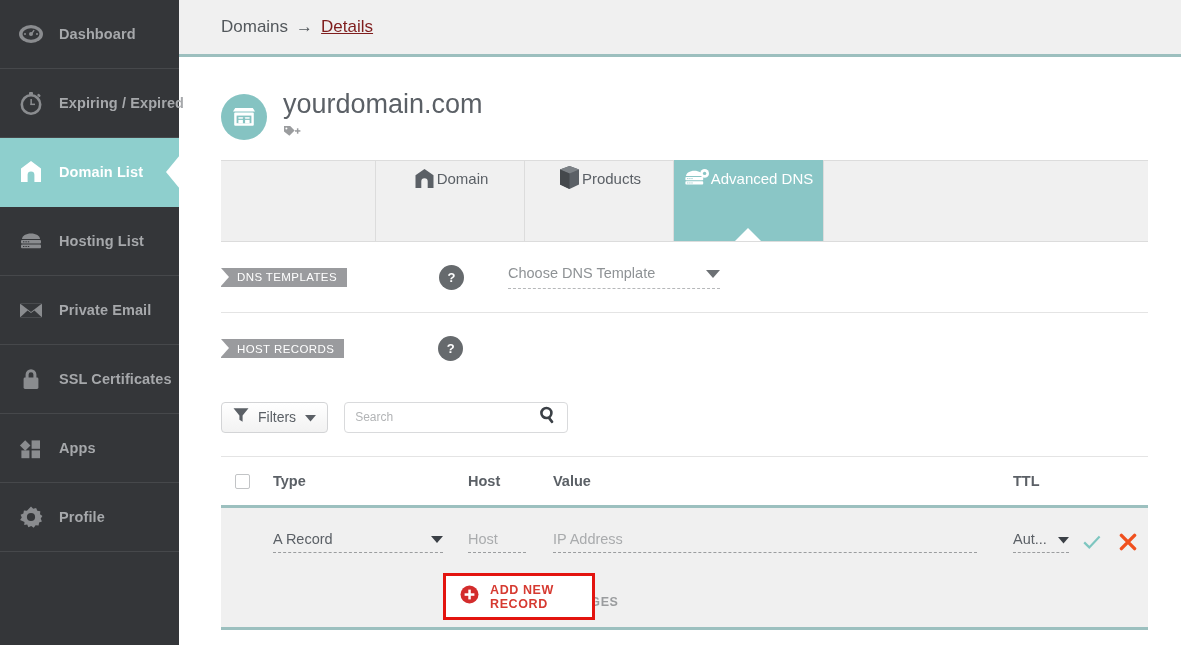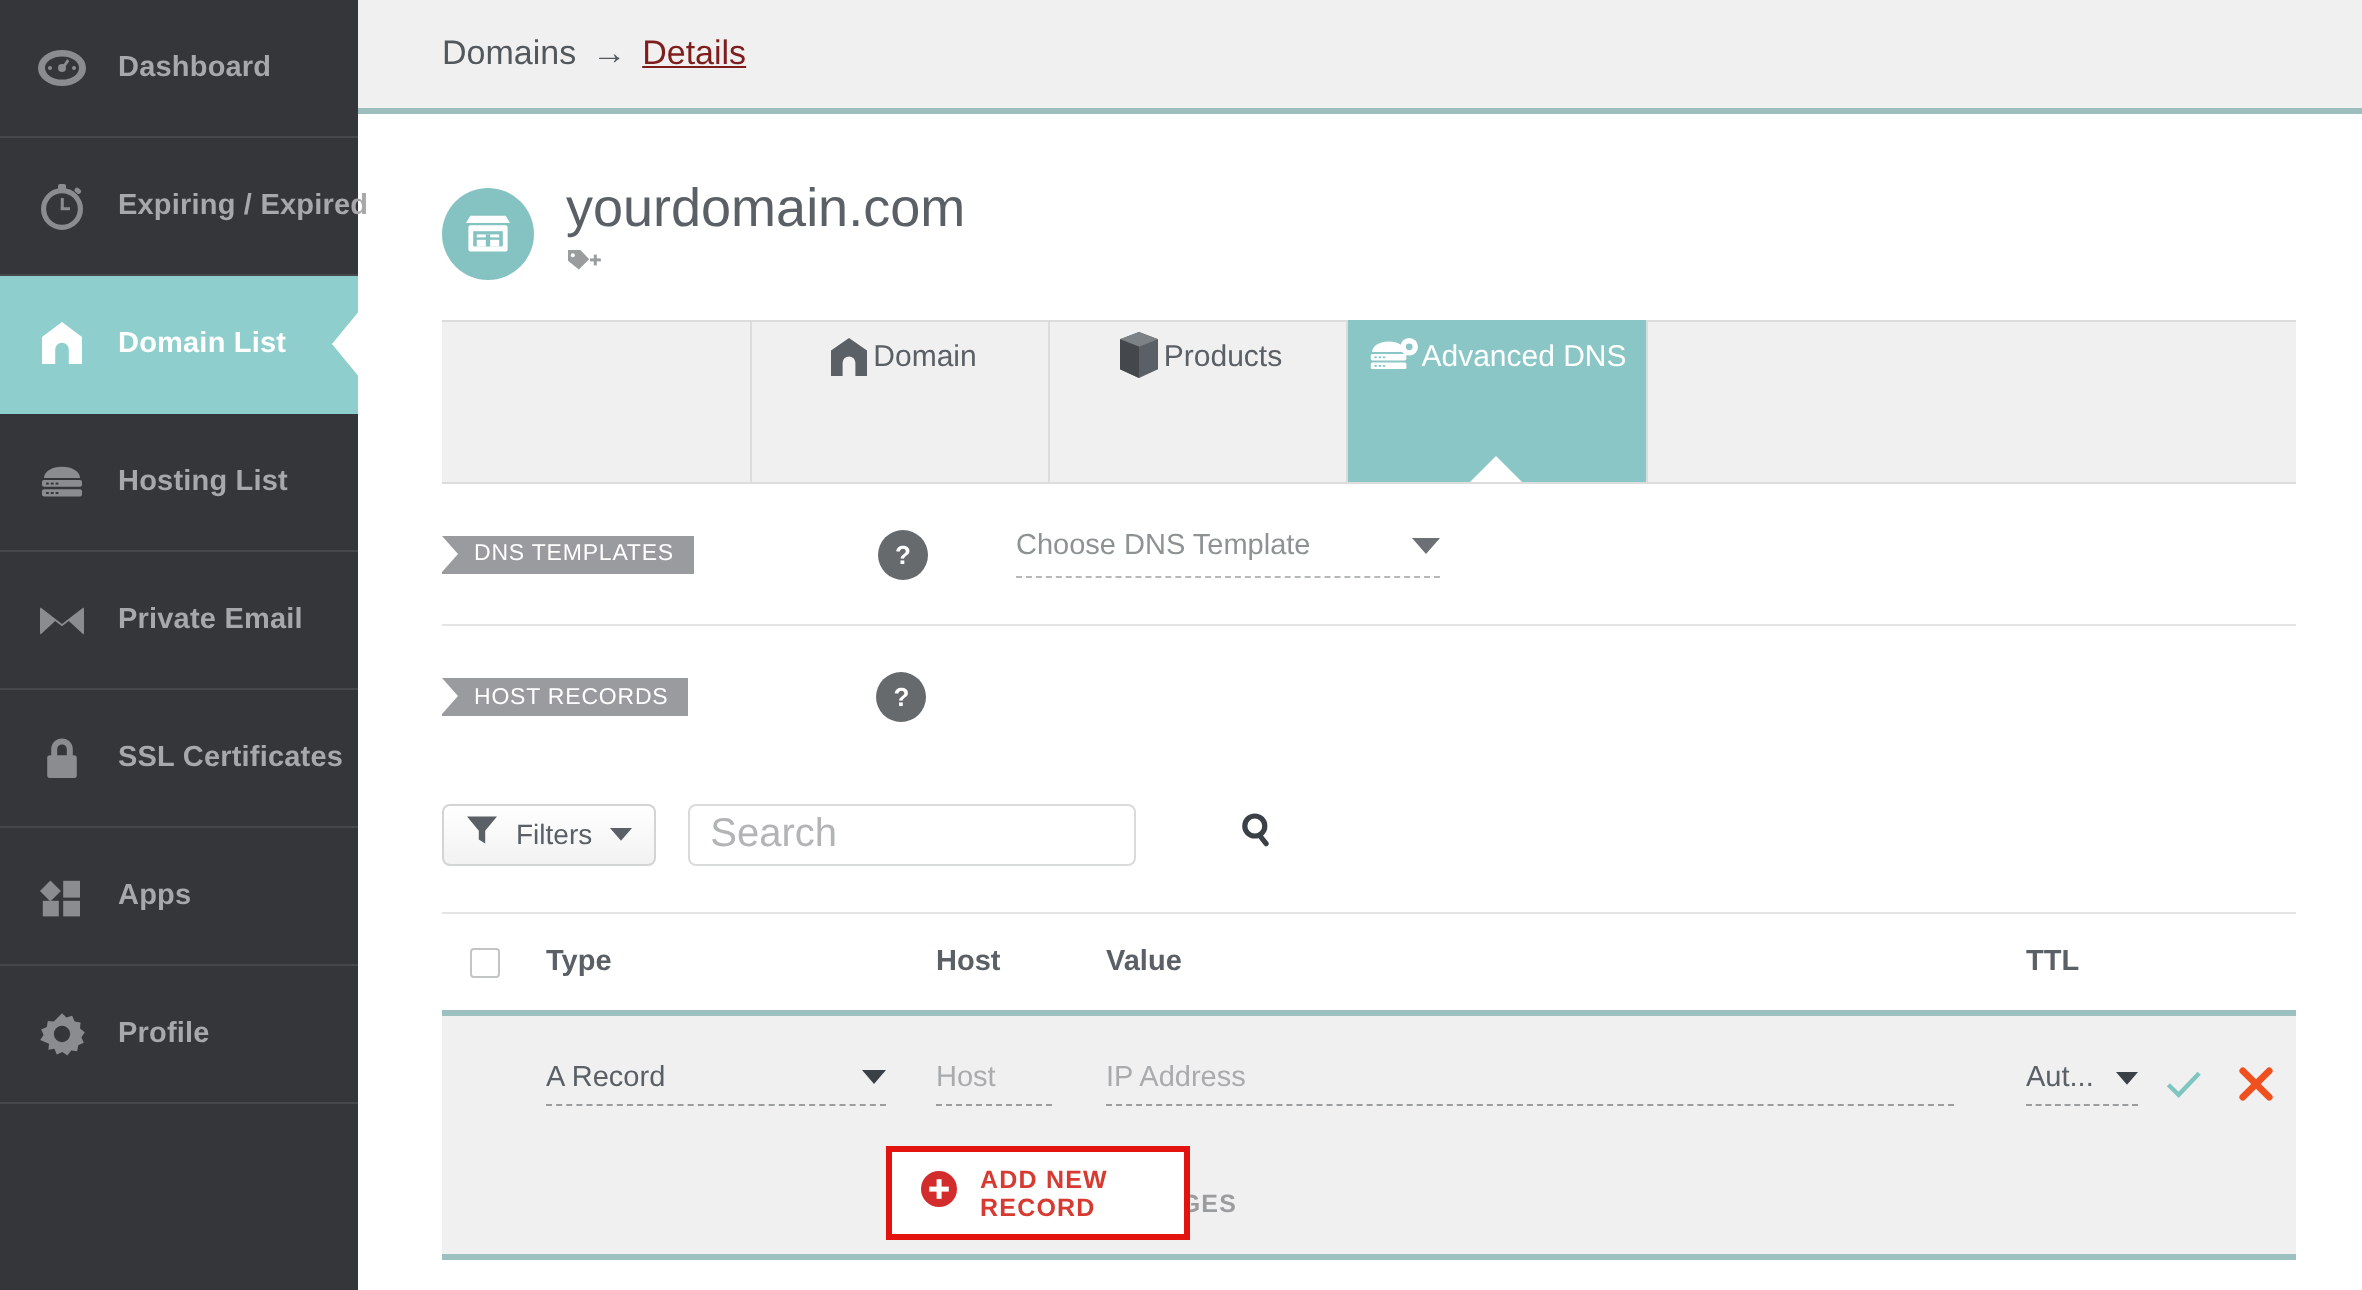--- a/index.html
+++ b/index.html
@@ -207,21 +207,21 @@
     border: 1px solid #d9dadc;
     border-radius: 4px;
     background: #ffffff;
     display: flex;
     align-items: center;
     padding: 0 10px;
   }
   .search-box input {
     border: none; outline: none;
     font-family: "Liberation Sans", sans-serif;
-    font-size: 20px;
+    font-size: 12px;
     color: #5b6066;
     background: transparent;
     flex: 1;
   }
   .search-box input::placeholder { color: #b2b4b6; }
 
   
   .tbl { margin-top: 6px; }
   .tbl-head {
     display: flex;

